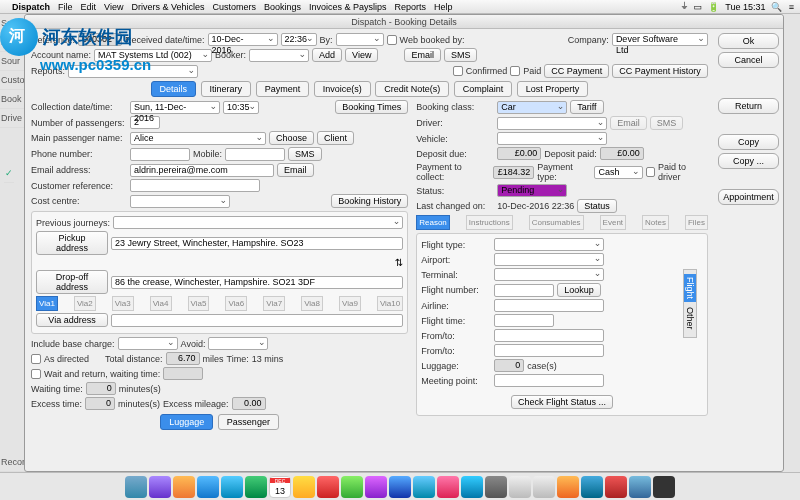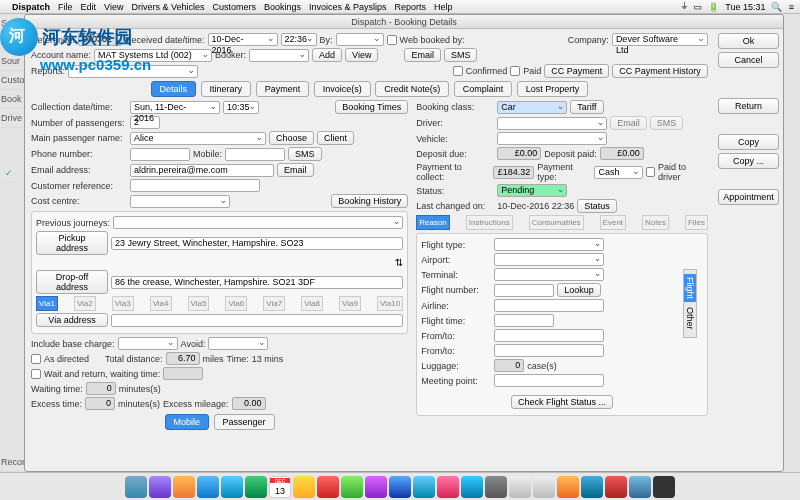--- a/index.html
+++ b/index.html
@@ -23,21 +23,21 @@
 
 .window { position:absolute; top:14px; left:24px; right:16px; bottom:28px; background:#efefef; border:1px solid #999; border-radius:3px; display:flex; flex-direction:column; }
 .titlebar { height:14px; background:linear-gradient(#f4f4f4,#ddd); border-bottom:1px solid #bbb; text-align:center; font-size:9px; line-height:14px; color:#444; border-radius:3px 3px 0 0; }
 
 .content { flex:1; display:flex; position:relative; }
 .leftcol { flex:1; padding:4px 6px; }
 .rightcol { width:86px; padding:4px 4px; display:flex; flex-direction:column; gap:3px; }
 
 
 .btn { display:inline-block; background:linear-gradient(#fdfdfd,#eaeaea); border:1px solid #aaa; border-radius:3px; padding:1px 6px; font-size:9px; text-align:center; min-width:30px; cursor:pointer; }
-.btn.wide { display:block; width:100%; padding:2px 0; }
+.btn.wide { display:block; width:100%; padding:2px 0;border-radius:6px; }
 .sel { display:inline-block; background:#fff; border:1px solid #aaa; border-radius:2px; height:13px; position:relative; font-size:9px; padding:0 14px 0 3px; line-height:11px; }
 .sel::after { content:'⌄'; position:absolute; right:2px; top:-1px; color:#555; }
 .inp { display:inline-block; background:#fff; border:1px solid #aaa; border-radius:2px; height:13px; font-size:9px; padding:0 3px; line-height:11px; }
 .chk { display:inline-block; width:10px; height:10px; border:1px solid #888; border-radius:2px; background:#fff; vertical-align:middle; }
 .lbl { display:inline-block; font-size:9px; color:#333; }
 .row { display:flex; align-items:center; gap:3px; margin-bottom:2px; }
 .grayinp { background:#ddd; }
 
 
 .hdr { margin-bottom:2px; }
@@ -270,21 +270,21 @@
             <span class="lbl">minutes(s)</span>
           </div>
           <div class="row">
             <span class="lbl">Excess time:</span>
             <span class="inp grayinp" style="width:30px;text-align:right">0</span>
             <span class="lbl">minutes(s)</span>
             <span class="lbl">Excess mileage:</span>
             <span class="inp grayinp" style="width:34px;text-align:right">0.00</span>
           </div>
           <div class="navtabs" style="margin-top:4px">
-            <span class="tab active">Mobile</span>
+            <span class="tab active">Luggage</span>
             <span class="tab">Passenger</span>
           </div>
         </div>
 
         <div class="panel">
           <div class="row">
             <span class="lbl" style="width:78px">Booking class:</span>
             <span class="sel" style="width:70px;background:#cfe3ff">Car</span>
             <span class="btn">Tariff</span>
           </div>
@@ -307,21 +307,21 @@
           <div class="row">
             <span class="lbl" style="width:78px">Payment to collect:</span>
             <span class="inp grayinp" style="width:44px;text-align:right">£184.32</span>
             <span class="lbl">Payment type:</span>
             <span class="sel" style="width:50px">Cash</span>
             <span class="chk"></span>
             <span class="lbl">Paid to driver</span>
           </div>
           <div class="row">
             <span class="lbl" style="width:78px">Status:</span>
-            <span class="sel" style="width:70px;background:#86efac">Pending</span>
+            <span class="sel" style="width:70px;background:#a21caf">Pending</span>
           </div>
           <div class="row">
             <span class="lbl" style="width:78px">Last changed on:</span>
             <span class="lbl">10-Dec-2016 22:36</span>
             <span class="btn">Status</span>
           </div>
 
           <div class="subtabs">
             <span class="st active">Reason</span>
             <span class="st">Instructions</span>

